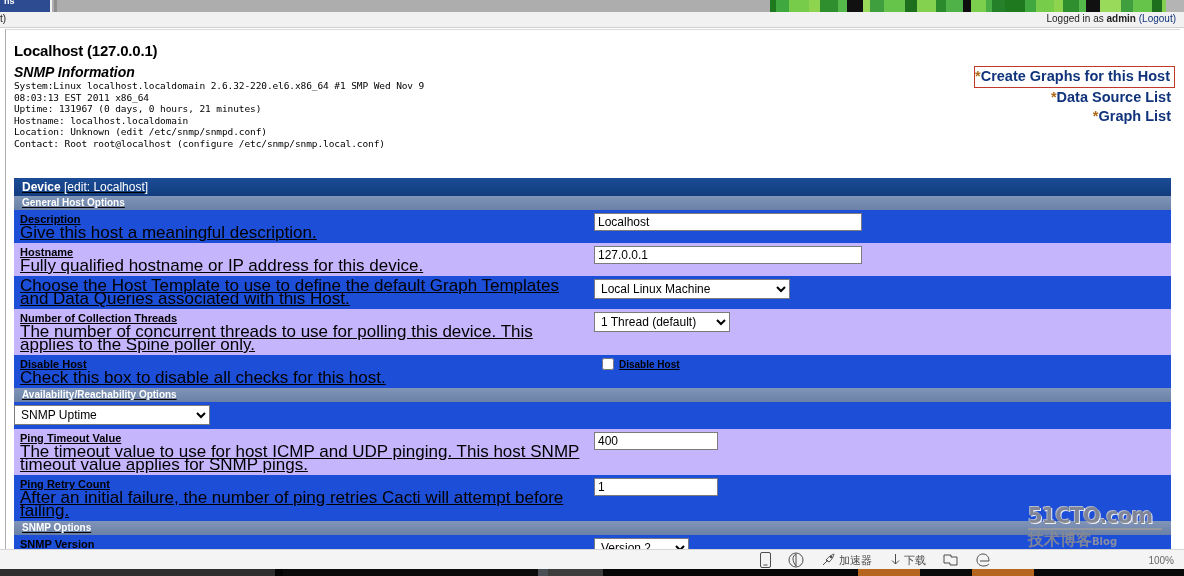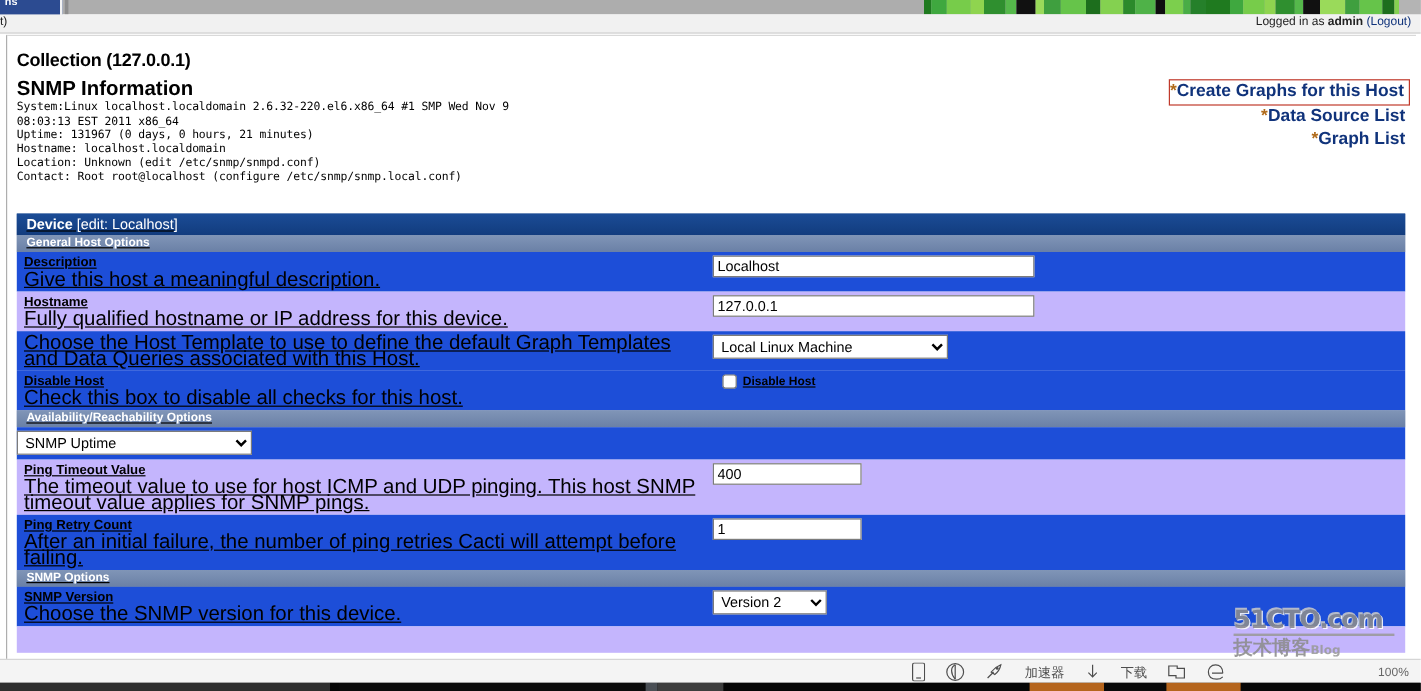--- a/index.html
+++ b/index.html
@@ -31,21 +31,21 @@
   #logout-link{color:#10337b;text-decoration:none;}
 
   
   #page-frame{position:absolute;left:5px;top:29px;width:1174px;height:520px;
      background:#ffffff;border-left:1px solid #aeaeae;border-top:1px solid #d9d9d9;
      overflow:hidden;}
 
   
   #host-block{padding:12px 0 0 8px;}
   #host-title{font-size:15px;font-weight:bold;color:#000;letter-spacing:-0.2px;}
-  #snmp-heading{font-size:17px;font-weight:bold;color:#000;margin-top:5px;}
+  #snmp-heading{font-size:14px;font-weight:bold;color:#000;margin-top:5px;font-style:italic;}
   .mono{font-family:"DejaVu Sans Mono","Liberation Mono",monospace;font-size:9.5px;
         color:#000;line-height:11.6px;letter-spacing:-0.1px;white-space:pre-wrap;}
   #snmp-system{max-width:470px;}
 
   
   #action-links{position:absolute;right:9px;top:36px;text-align:right;line-height:19px;}
   .alink{display:block;font-size:14.5px;font-weight:bold;color:#10337b;text-decoration:none;
          white-space:nowrap;}
   .alink .star{color:#b06a1a;font-weight:bold;}
   #create-graphs-wrap{border:1px solid #c0392b;display:inline-block;padding:0px 4px 1px 0;
@@ -81,21 +81,21 @@
   .sel-narrow{width:95px;}
   .chk-wrap{display:flex;align-items:center;gap:5px;padding-left:8px;}
   .chk-wrap input{width:12px;height:12px;margin:0;}
   .chk-label{font-size:10px;font-weight:bold;color:#000;}
 
   
   #status-bar{position:absolute;left:0;top:549px;width:1184px;height:20px;background:#f4f4f4;
      border-top:1px solid #d5d5d5;}
   #status-icons{position:absolute;left:760px;top:2px;display:flex;align-items:center;gap:17px;
      color:#5a5a5a;font-size:11px;}
-  .sicon{display:flex;align-items:center;gap:17px;color:#4d4d4d;}
+  .sicon{display:flex;align-items:center;gap:2px;color:#4d4d4d;}
   .sicon svg{display:block;}
   #zoom-level{position:absolute;right:10px;top:5px;font-size:10px;color:#666;}
 
   
   #watermark{position:absolute;right:6px;top:506px;width:150px;text-align:left;
      pointer-events:none;opacity:.88;}
   #wm-top{font-family:"DejaVu Sans",sans-serif;font-size:21px;font-weight:bold;color:#8d8d8d;
      letter-spacing:-1px;line-height:21px;
      text-shadow:1px 1px 0 #fff,-1px -1px 0 #c9c9c9;}
   #wm-rule{width:134px;height:2px;background:#9a9a9a;margin:1px 0 1px 0;}
@@ -154,21 +154,21 @@
   <span id="topbar-left">t)</span>
   <span id="login-status">
     <span>Logged in as </span><b>admin</b>
     <a href="#" id="logout-link">(Logout)</a>
   </span>
 </div>
 
 <div id="page-frame">
 
   <div id="host-block">
-    <div id="host-title">Collection (127.0.0.1)</div>
+    <div id="host-title">Localhost (127.0.0.1)</div>
     <div id="snmp-heading">SNMP Information</div>
     <div class="mono" id="snmp-system">System:Linux localhost.localdomain 2.6.32-220.el6.x86_64 #1 SMP Wed Nov 9
 08:03:13 EST 2011 x86_64</div>
     <div class="mono">Uptime: 131967 (0 days, 0 hours, 21 minutes)</div>
     <div class="mono">Hostname: localhost.localdomain</div>
     <div class="mono">Location: Unknown (edit /etc/snmp/snmpd.conf)</div>
     <div class="mono">Contact: Root root@localhost (configure /etc/snmp/snmp.local.conf)</div>
   </div>
 
   <div id="device-table">
@@ -203,20 +203,31 @@
       <div class="cell-label">
         <div class="lbl-desc">Choose the Host Template to use to define the default Graph Templates and Data Queries associated with this Host.</div>
       </div>
       <div class="cell-field">
         <select class="sel-wide">
           <option>Local Linux Machine</option>
         </select>
       </div>
     </div>
 
+    <div class="row even">
+      <div class="cell-label">
+        <div class="lbl-title">Number of Collection Threads</div>
+        <div class="lbl-desc">The number of concurrent threads to use for polling this device. This applies to the Spine poller only.</div>
+      </div>
+      <div class="cell-field">
+        <select class="sel-mid">
+          <option>1 Thread (default)</option>
+        </select>
+      </div>
+    </div>
 
     <div class="row odd">
       <div class="cell-label">
         <div class="lbl-title">Disable Host</div>
         <div class="lbl-desc">Check this box to disable all checks for this host.</div>
       </div>
       <div class="cell-field">
         <div class="chk-wrap">
           <input type="checkbox" style="">
           <span class="chk-label">Disable Host</span>

